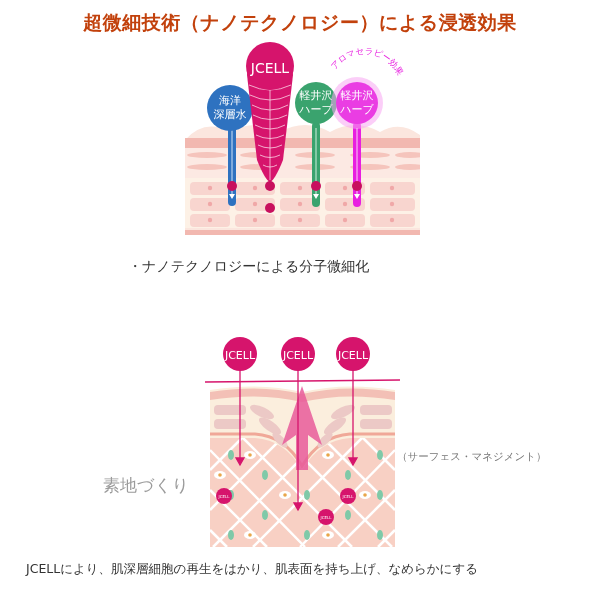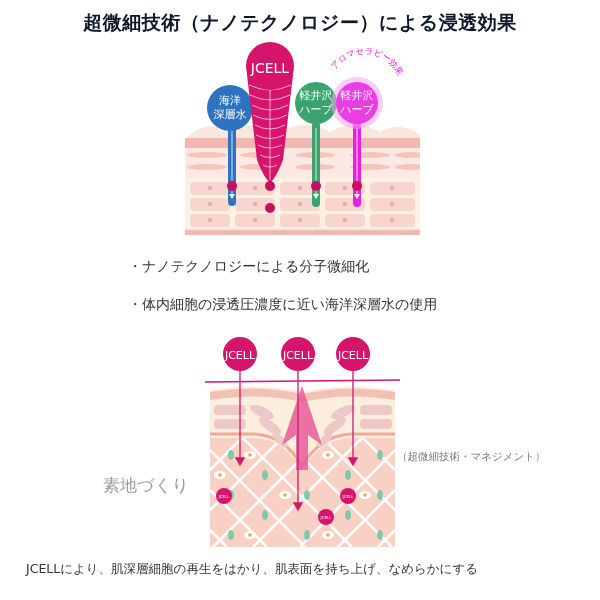--- a/index.html
+++ b/index.html
@@ -1,17 +1,17 @@
 <!DOCTYPE html>
 <html><head>
 <meta charset="utf-8">
 <style>
   html, body { margin: 0; padding: 0; background: #ffffff; }
   body { width: 600px; height: 600px; position: relative; overflow: hidden; font-family: "DejaVu Sans", sans-serif; }
-  .title { position: absolute; top: 10px; left: 0; width: 600px; text-align: center; font-size: 19px; color: #0f172a; font-weight: bold; letter-spacing: 0.5px; }
+  .title { position: absolute; top: 10px; left: 0; width: 600px; text-align: center; font-size: 19px; color: #c2410c; font-weight: bold; letter-spacing: 0.5px; }
   .diagram-top { position: absolute; left: 185px; top: 40px; width: 235px; height: 195px; }
   .bullets { position: absolute; left: 128px; top: 238px; font-size: 14px; color: #333; line-height: 18.5px; }
   .bullets div { white-space: nowrap; margin-top: 19px; }
   .diagram-bottom { position: absolute; left: 200px; top: 330px; width: 205px; height: 220px; }
   .side-label { position: absolute; left: 103px; top: 447px; font-size: 17px; color: #9b9b9b; margin-top: 27px; }
   .side-note { position: absolute; left: 397px; top: 450px; font-size: 10.5px; color: #777; }
   .caption { position: absolute; left: 0; top: 561px; width: 504px; text-align: center; font-size: 12.5px; color: #333; }
   svg text { font-family: "DejaVu Sans", sans-serif; }
 </style>
 </head>
@@ -127,21 +127,20 @@
 
   <g>
     <circle cx="47" cy="146" r="5" fill="#c8105e"></circle>
     <circle cx="131" cy="146" r="5" fill="#c8105e"></circle>
     <circle cx="172" cy="146" r="5" fill="#c8105e"></circle>
   </g>
 </svg>
 
 <div class="bullets">
   <div>・ナノテクノロジーによる分子微細化</div>
-  <div>・体内細胞の浸透圧濃度に近い海洋深層水の使用</div>
 </div>
 
 <svg class="diagram-bottom" viewBox="0 0 205 220" xmlns="http://www.w3.org/2000/svg">
 
   <rect x="10" y="105" width="185" height="112" fill="#f8d0c4"></rect>
   <g stroke="#ffffff" stroke-width="2.5">
     <line x1="10" y1="120" x2="105" y2="217"></line>
       <line x1="10" y1="160" x2="67" y2="217"></line>
       <line x1="10" y1="200" x2="27" y2="217"></line>
     <line x1="40" y1="105" x2="152" y2="217"></line>
@@ -231,15 +230,15 @@
     <circle cx="24" cy="166" r="8" fill="#d6146c"></circle>
     <text x="24" y="168" font-size="4" fill="#fff" text-anchor="middle">JCELL</text>
     <circle cx="148" cy="166" r="8" fill="#d6146c"></circle>
     <text x="148" y="168" font-size="4" fill="#fff" text-anchor="middle">JCELL</text>
     <circle cx="126" cy="187" r="8" fill="#d6146c"></circle>
     <text x="126" y="189" font-size="4" fill="#fff" text-anchor="middle">JCELL</text>
   </g>
 </svg>
 
 <div class="side-label">素地づくり</div>
-<div class="side-note">（超微細技術・マネジメント）</div>
+<div class="side-note">（サーフェス・マネジメント）</div>
 
 <div class="caption">JCELLにより、肌深層細胞の再生をはかり、肌表面を持ち上げ、なめらかにする</div>
 
 </body></html>

